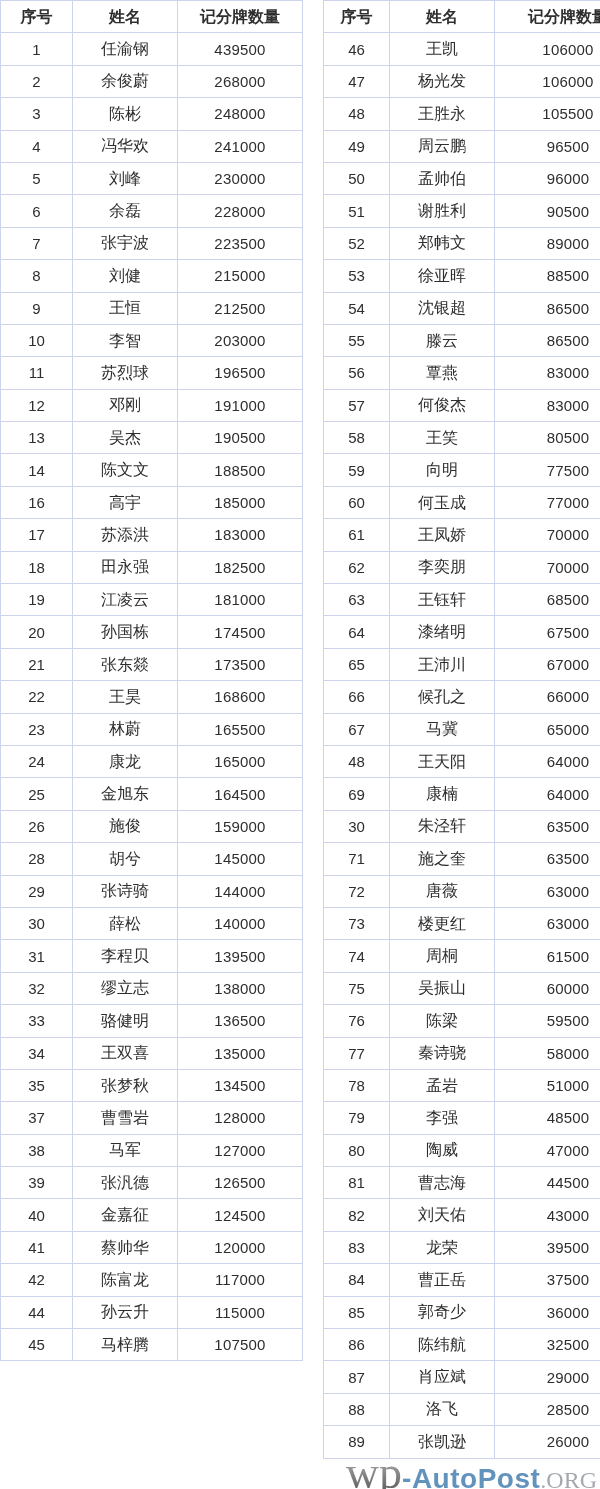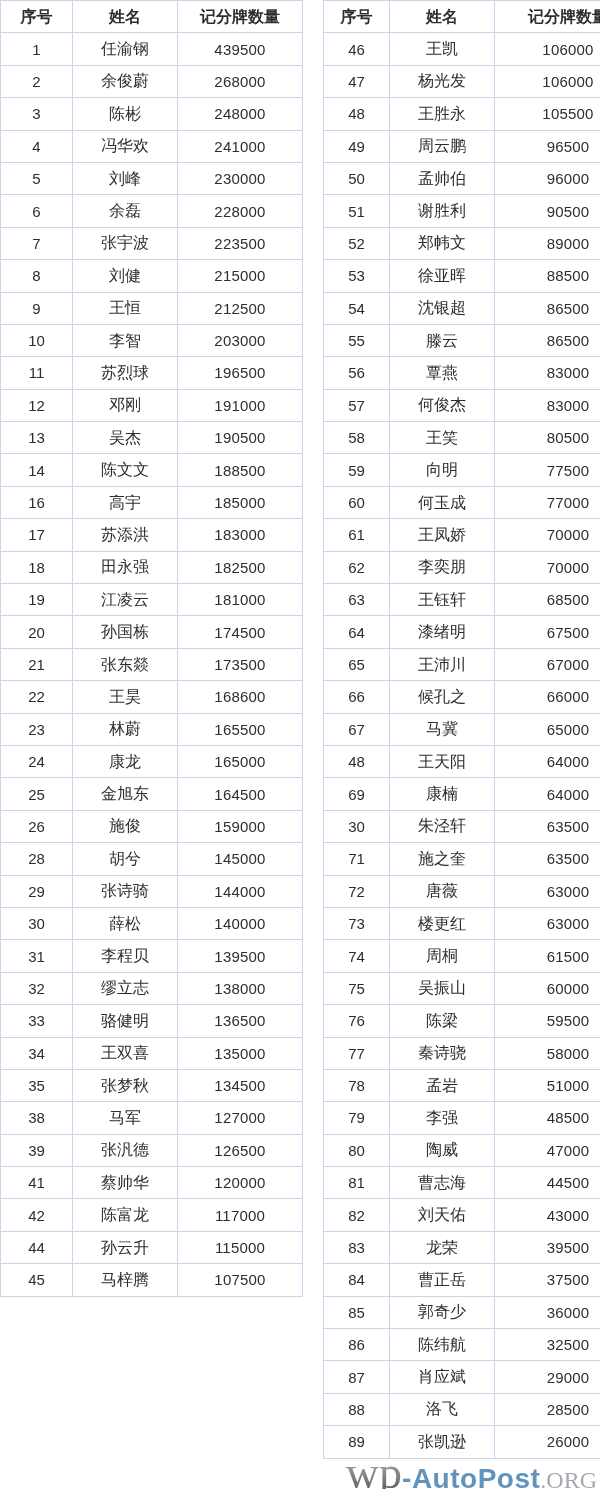--- a/index.html
+++ b/index.html
@@ -261,28 +261,38 @@
             <td>34</td>
             <td>王双喜</td>
             <td>135000</td>
           </tr>
           <tr>
             <td>35</td>
             <td>张梦秋</td>
             <td>134500</td>
           </tr>
           <tr>
+            <td>37</td>
+            <td>曹雪岩</td>
+            <td>128000</td>
+          </tr>
+          <tr>
             <td>38</td>
             <td>马军</td>
             <td>127000</td>
           </tr>
           <tr>
             <td>39</td>
             <td>张汎德</td>
             <td>126500</td>
+          </tr>
+          <tr>
+            <td>40</td>
+            <td>金嘉征</td>
+            <td>124500</td>
           </tr>
           <tr>
             <td>41</td>
             <td>蔡帅华</td>
             <td>120000</td>
           </tr>
           <tr>
             <td>42</td>
             <td>陈富龙</td>
             <td>117000</td>

